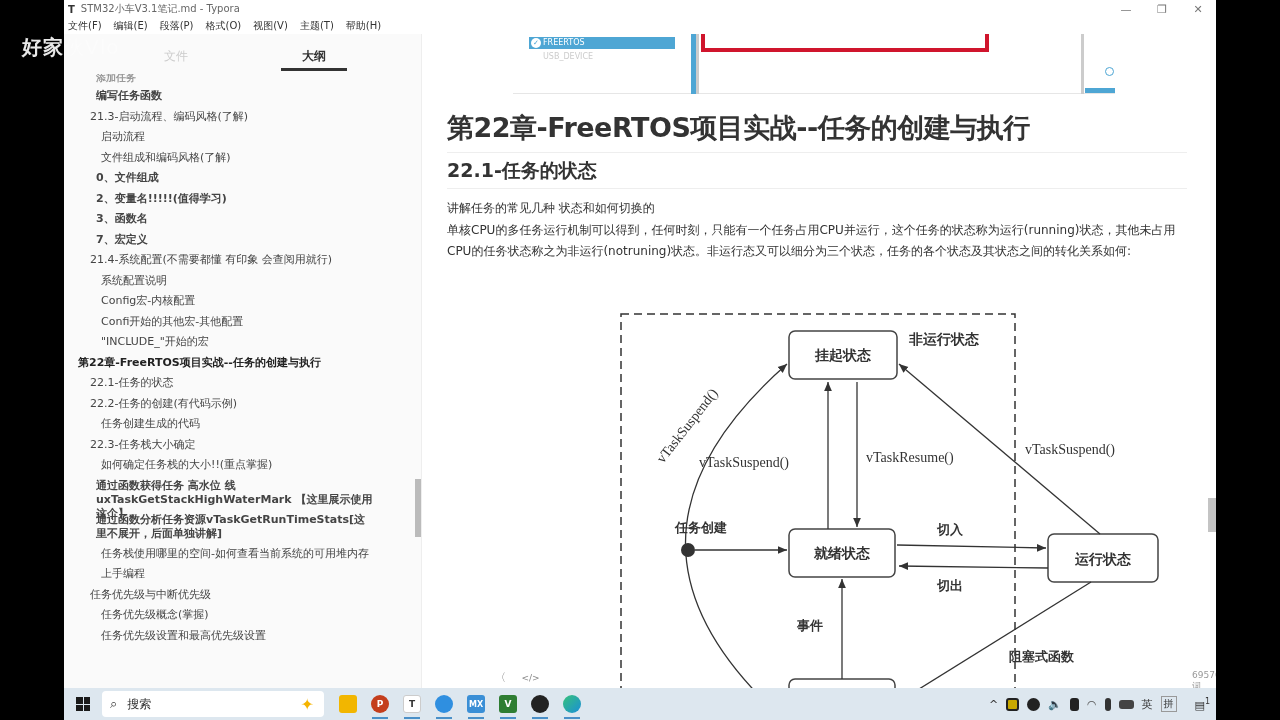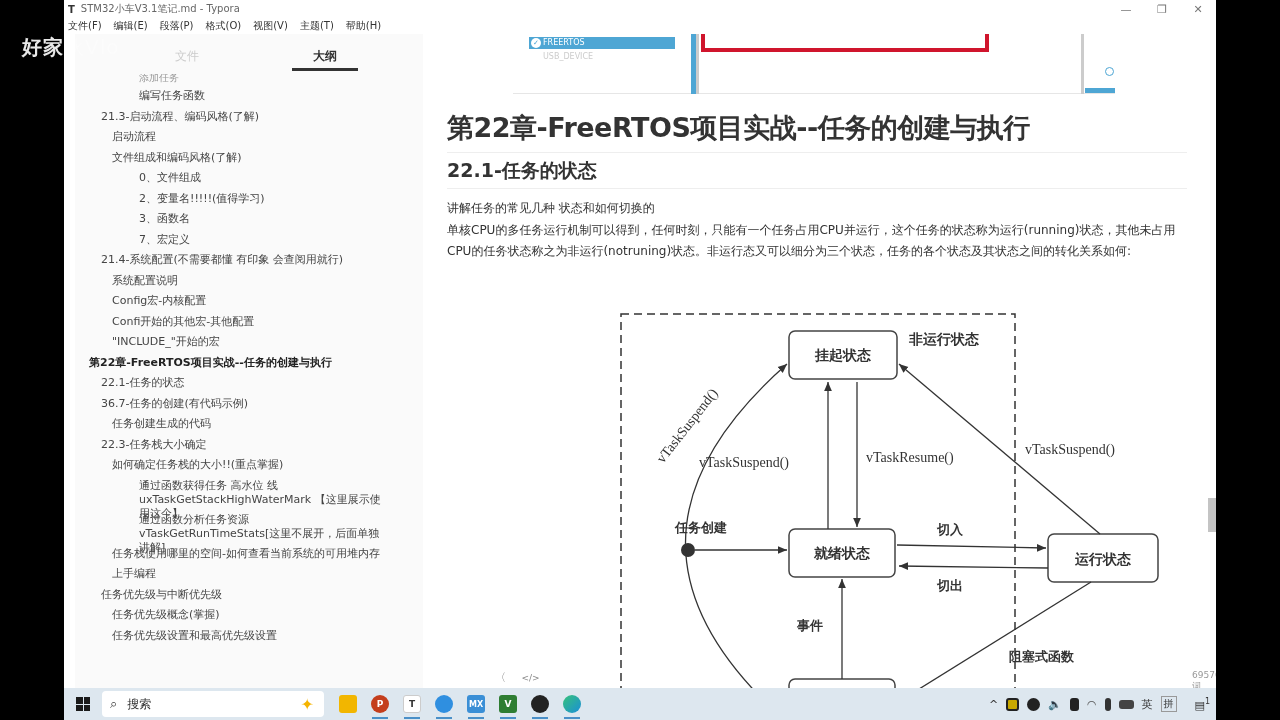--- a/index.html
+++ b/index.html
@@ -7,33 +7,33 @@
   .screen { position: relative; width: 1280px; height: 720px; background: #000; }
   .watermark { position: absolute; left: 22px; top: 34px; color: #e8e8e8; font-size: 20px; font-weight: bold; z-index: 5; letter-spacing: 1px; }
   .watermark .faded { color: rgba(255,255,255,0.35); font-weight: normal; }
   .window { position: absolute; left: 64px; top: 0; width: 1152px; height: 688px; background: #fff; }
   .titlebar { height: 18px; display: flex; align-items: center; font-size: 10px; color: #666; padding-left: 4px; }
   .titlebar .app-icon { font-weight: bold; color: #333; margin-right: 6px; font-size: 10px; }
   .win-controls { position: absolute; right: 0; top: 0; display: flex; }
   .win-controls span { width: 36px; height: 18px; display: flex; align-items: center; justify-content: center; color: #777; font-size: 11px; }
   .menubar { height: 16px; display: flex; align-items: center; font-size: 10px; color: #333; padding-left: 4px; }
   .menubar span { margin-right: 12px; }
-  .sidebar { position: absolute; left: 0; top: 34px; width: 358px; height: 654px; background: #fafafa; border-right: 1px solid #eee; overflow: hidden; margin-left: 11px; }
+  .sidebar { position: absolute; left: 0; top: 34px; width: 358px; height: 654px; background: #fafafa; border-right: 1px solid #eee; overflow: hidden; }
   .sidebar-tabs { height: 40px; display: flex; align-items: center; position: relative; }
   .sidebar-tabs .tab { position: absolute; font-size: 12px; color: #333; }
   .tab-files { left: 100px; top: 14px; color: #ccc !important; }
   .tab-outline { left: 238px; top: 14px; font-weight: bold; }
   .tab-underline { position: absolute; left: 217px; top: 34px; width: 66px; height: 3px; background: #333; }
   .outline { position: absolute; top: 34px; left: 0; width: 350px; font-size: 11px; color: #444; }
   .outline .item { height: 20.5px; line-height: 20.5px; white-space: nowrap; }
   .outline .item.two-line { height: 34px; line-height: 14px; padding-top: 3px; white-space: normal; }
   .outline .l1 { padding-left: 14px; font-weight: bold; color: #222; }
   .outline .l2 { padding-left: 26px; }
   .outline .l3 { padding-left: 37px; }
-  .outline .l4 { padding-left: 64px; }
+  .outline .l4 { padding-left: 32px; font-weight: bold; }
   .outline .partial { color: #999; height: 12px; line-height: 8px; overflow: hidden; font-size: 10px; }
   .sidebar-scroll { position: absolute; left: 351px; top: 445px; width: 7px; height: 58px; background: #bbb; }
   .content { position: absolute; left: 359px; top: 34px; width: 793px; height: 654px; overflow: hidden; background: #fff; }
   .cubemx-img { position: absolute; left: 90px; top: 0; width: 602px; height: 60px; background: #fff; border-bottom: 1px solid #e6e6e6; }
   .cubemx-sel { position: absolute; left: 16px; top: 3px; width: 146px; height: 12px; background: #4ea6d4; color: #fff; font-size: 8px; line-height: 12px; padding-left: 14px; }
   .cubemx-sel .chk { position: absolute; left: 2px; top: 1px; width: 10px; height: 10px; border-radius: 50%; background: #fff; color: #4ea6d4; font-size: 7px; line-height: 10px; text-align: center; }
   .cubemx-sub { position: absolute; left: 30px; top: 18px; font-size: 8px; color: #ccc; }
   .cubemx-bar { position: absolute; left: 178px; top: 0; width: 5px; height: 60px; background: #4ea6d4; }
   .cubemx-gray { position: absolute; left: 183px; top: 0; width: 3px; height: 60px; background: #ccc; }
   .cubemx-red { position: absolute; left: 188px; top: 0; width: 288px; height: 18px; border: 4px solid #d0152d; border-top: none; }
@@ -107,21 +107,21 @@
         <div class="item l4">2、变量名!!!!!(值得学习)</div>
         <div class="item l4">3、函数名</div>
         <div class="item l4">7、宏定义</div>
         <div class="item l2">21.4-系统配置(不需要都懂 有印象 会查阅用就行)</div>
         <div class="item l3">系统配置说明</div>
         <div class="item l3">Config宏-内核配置</div>
         <div class="item l3">Confi开始的其他宏-其他配置</div>
         <div class="item l3">"INCLUDE_"开始的宏</div>
         <div class="item l1">第22章-FreeRTOS项目实战--任务的创建与执行</div>
         <div class="item l2">22.1-任务的状态</div>
-        <div class="item l2">36.7-任务的创建(有代码示例)</div>
+        <div class="item l2">22.2-任务的创建(有代码示例)</div>
         <div class="item l3">任务创建生成的代码</div>
         <div class="item l2">22.3-任务栈大小确定</div>
         <div class="item l3">如何确定任务栈的大小!!(重点掌握)</div>
         <div class="item l4 two-line" style="padding-right:40px;">通过函数获得任务 高水位 线 uxTaskGetStackHighWaterMark 【这里展示使用这个】</div>
         <div class="item l4 two-line" style="padding-right:40px;">通过函数分析任务资源vTaskGetRunTimeStats[这里不展开，后面单独讲解]</div>
         <div class="item l3">任务栈使用哪里的空间-如何查看当前系统的可用堆内存</div>
         <div class="item l3">上手编程</div>
         <div class="item l2">任务优先级与中断优先级</div>
         <div class="item l3">任务优先级概念(掌握)</div>
         <div class="item l3">任务优先级设置和最高优先级设置</div>

